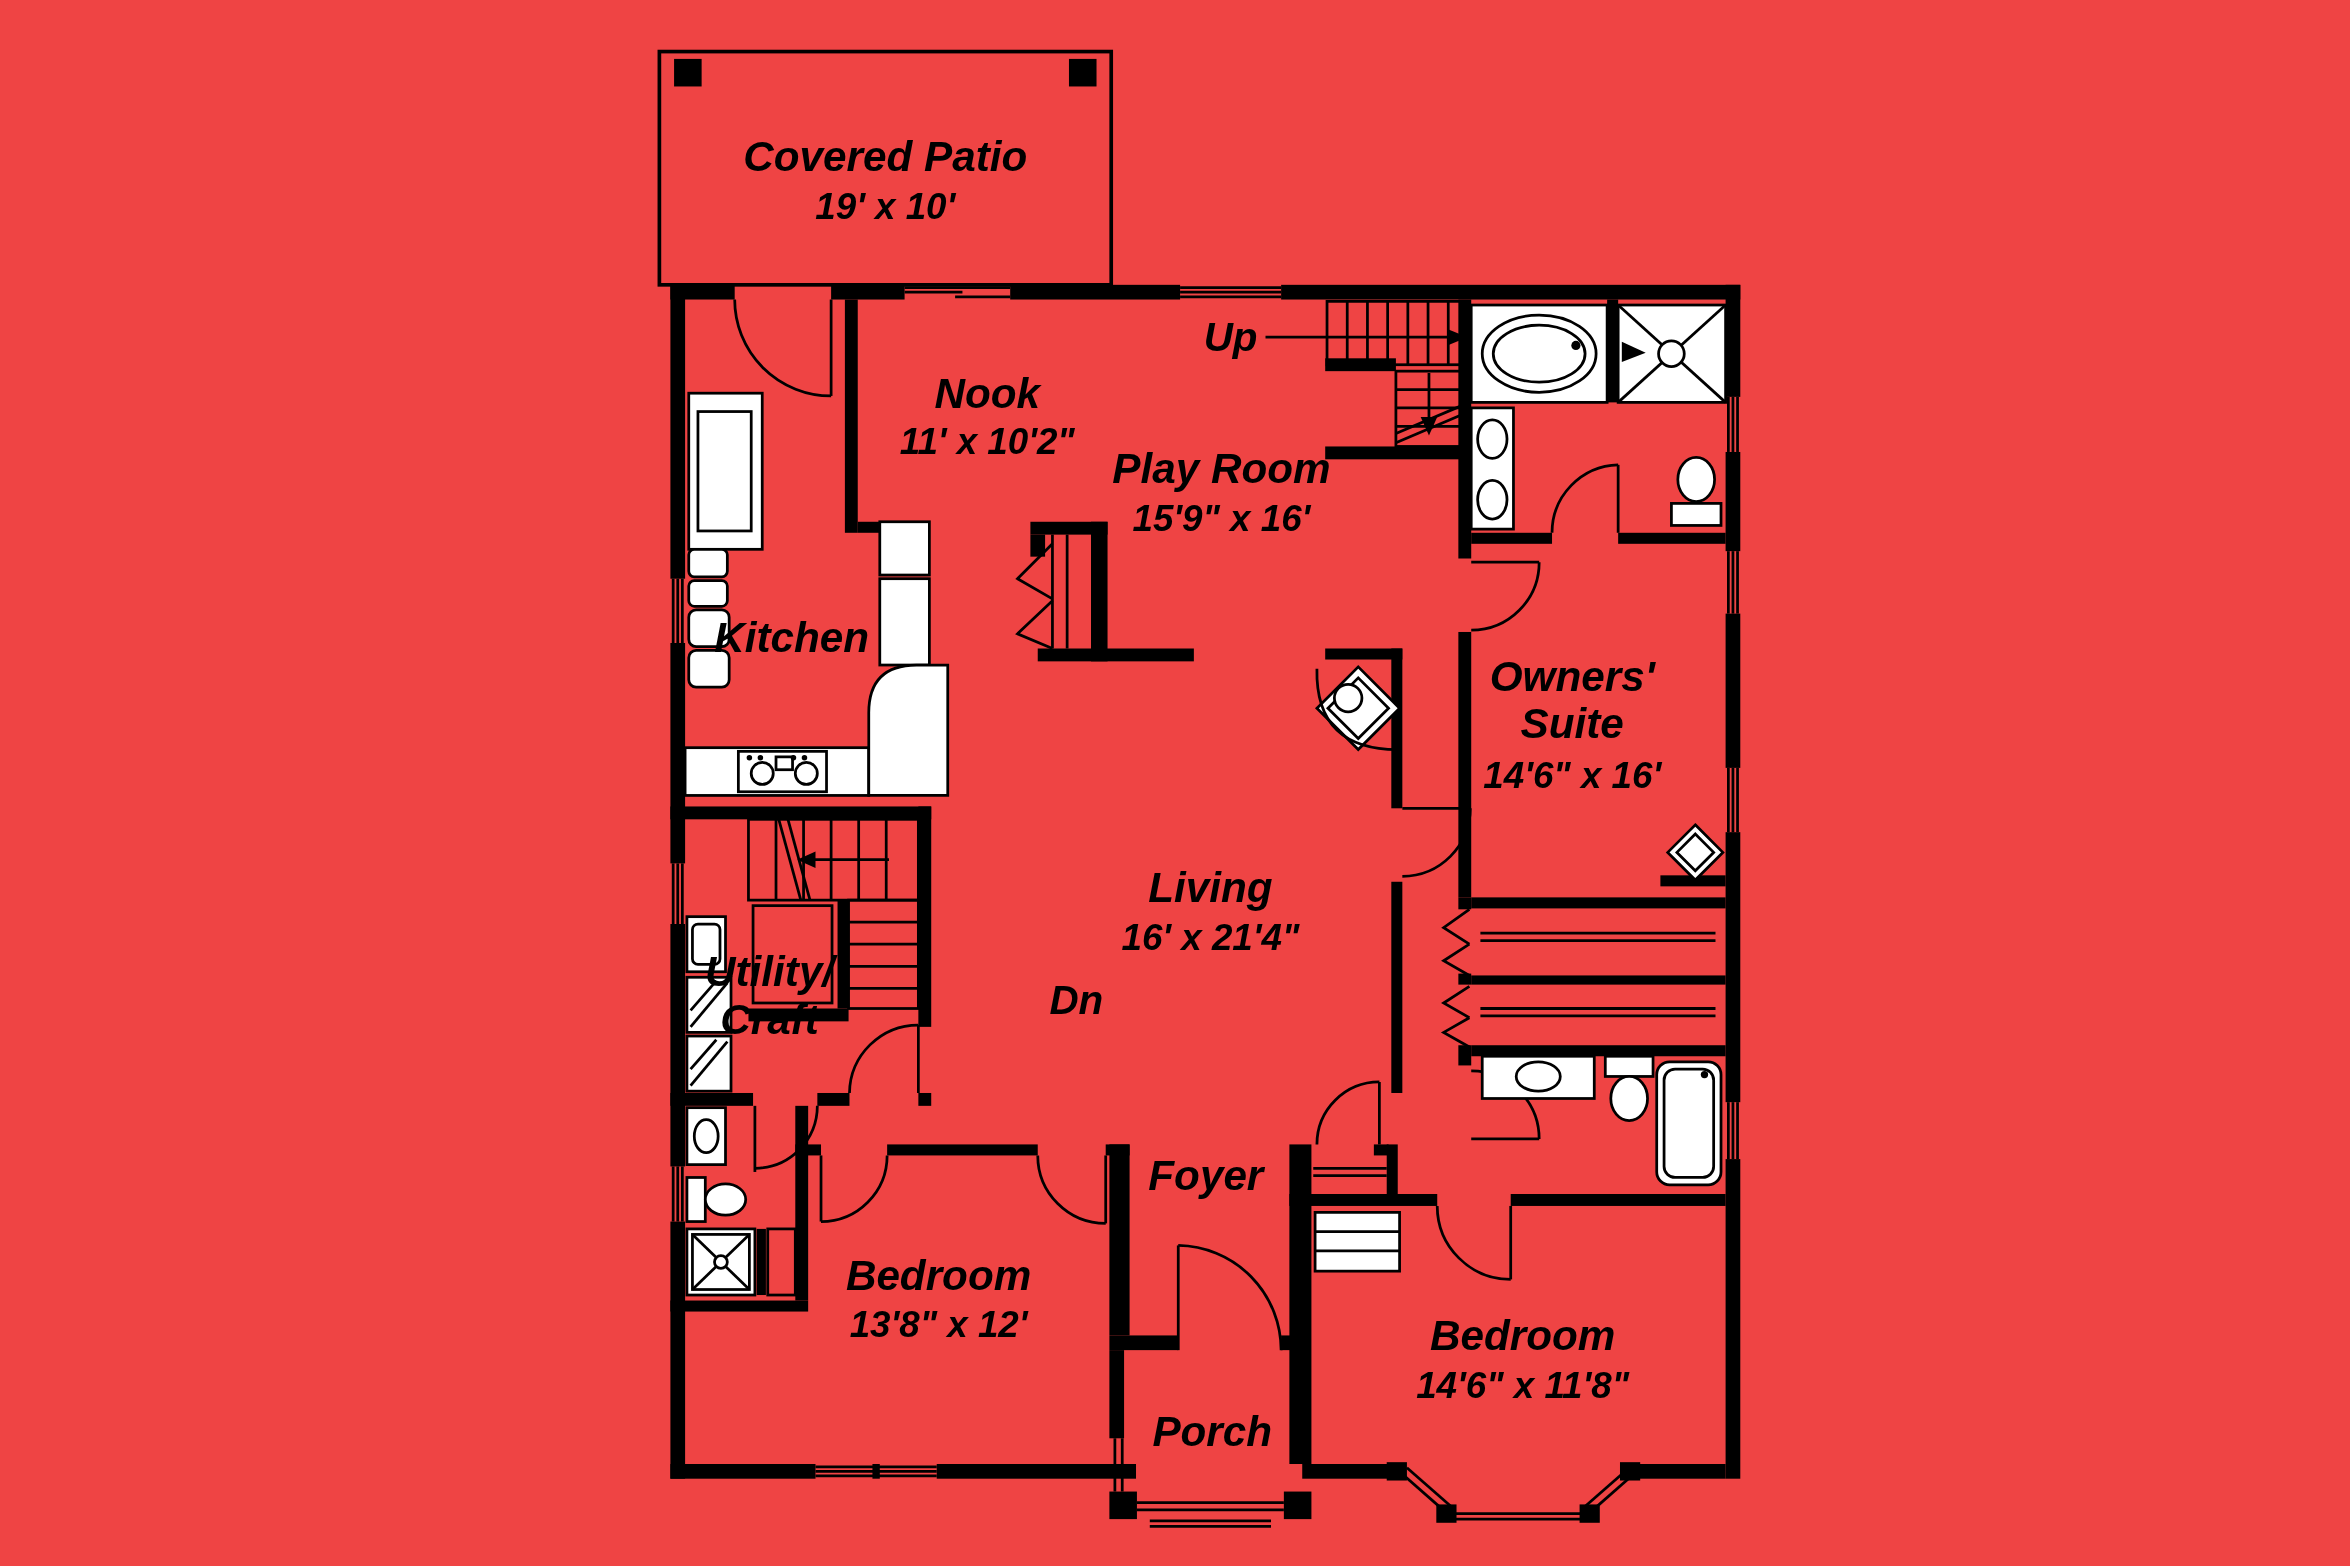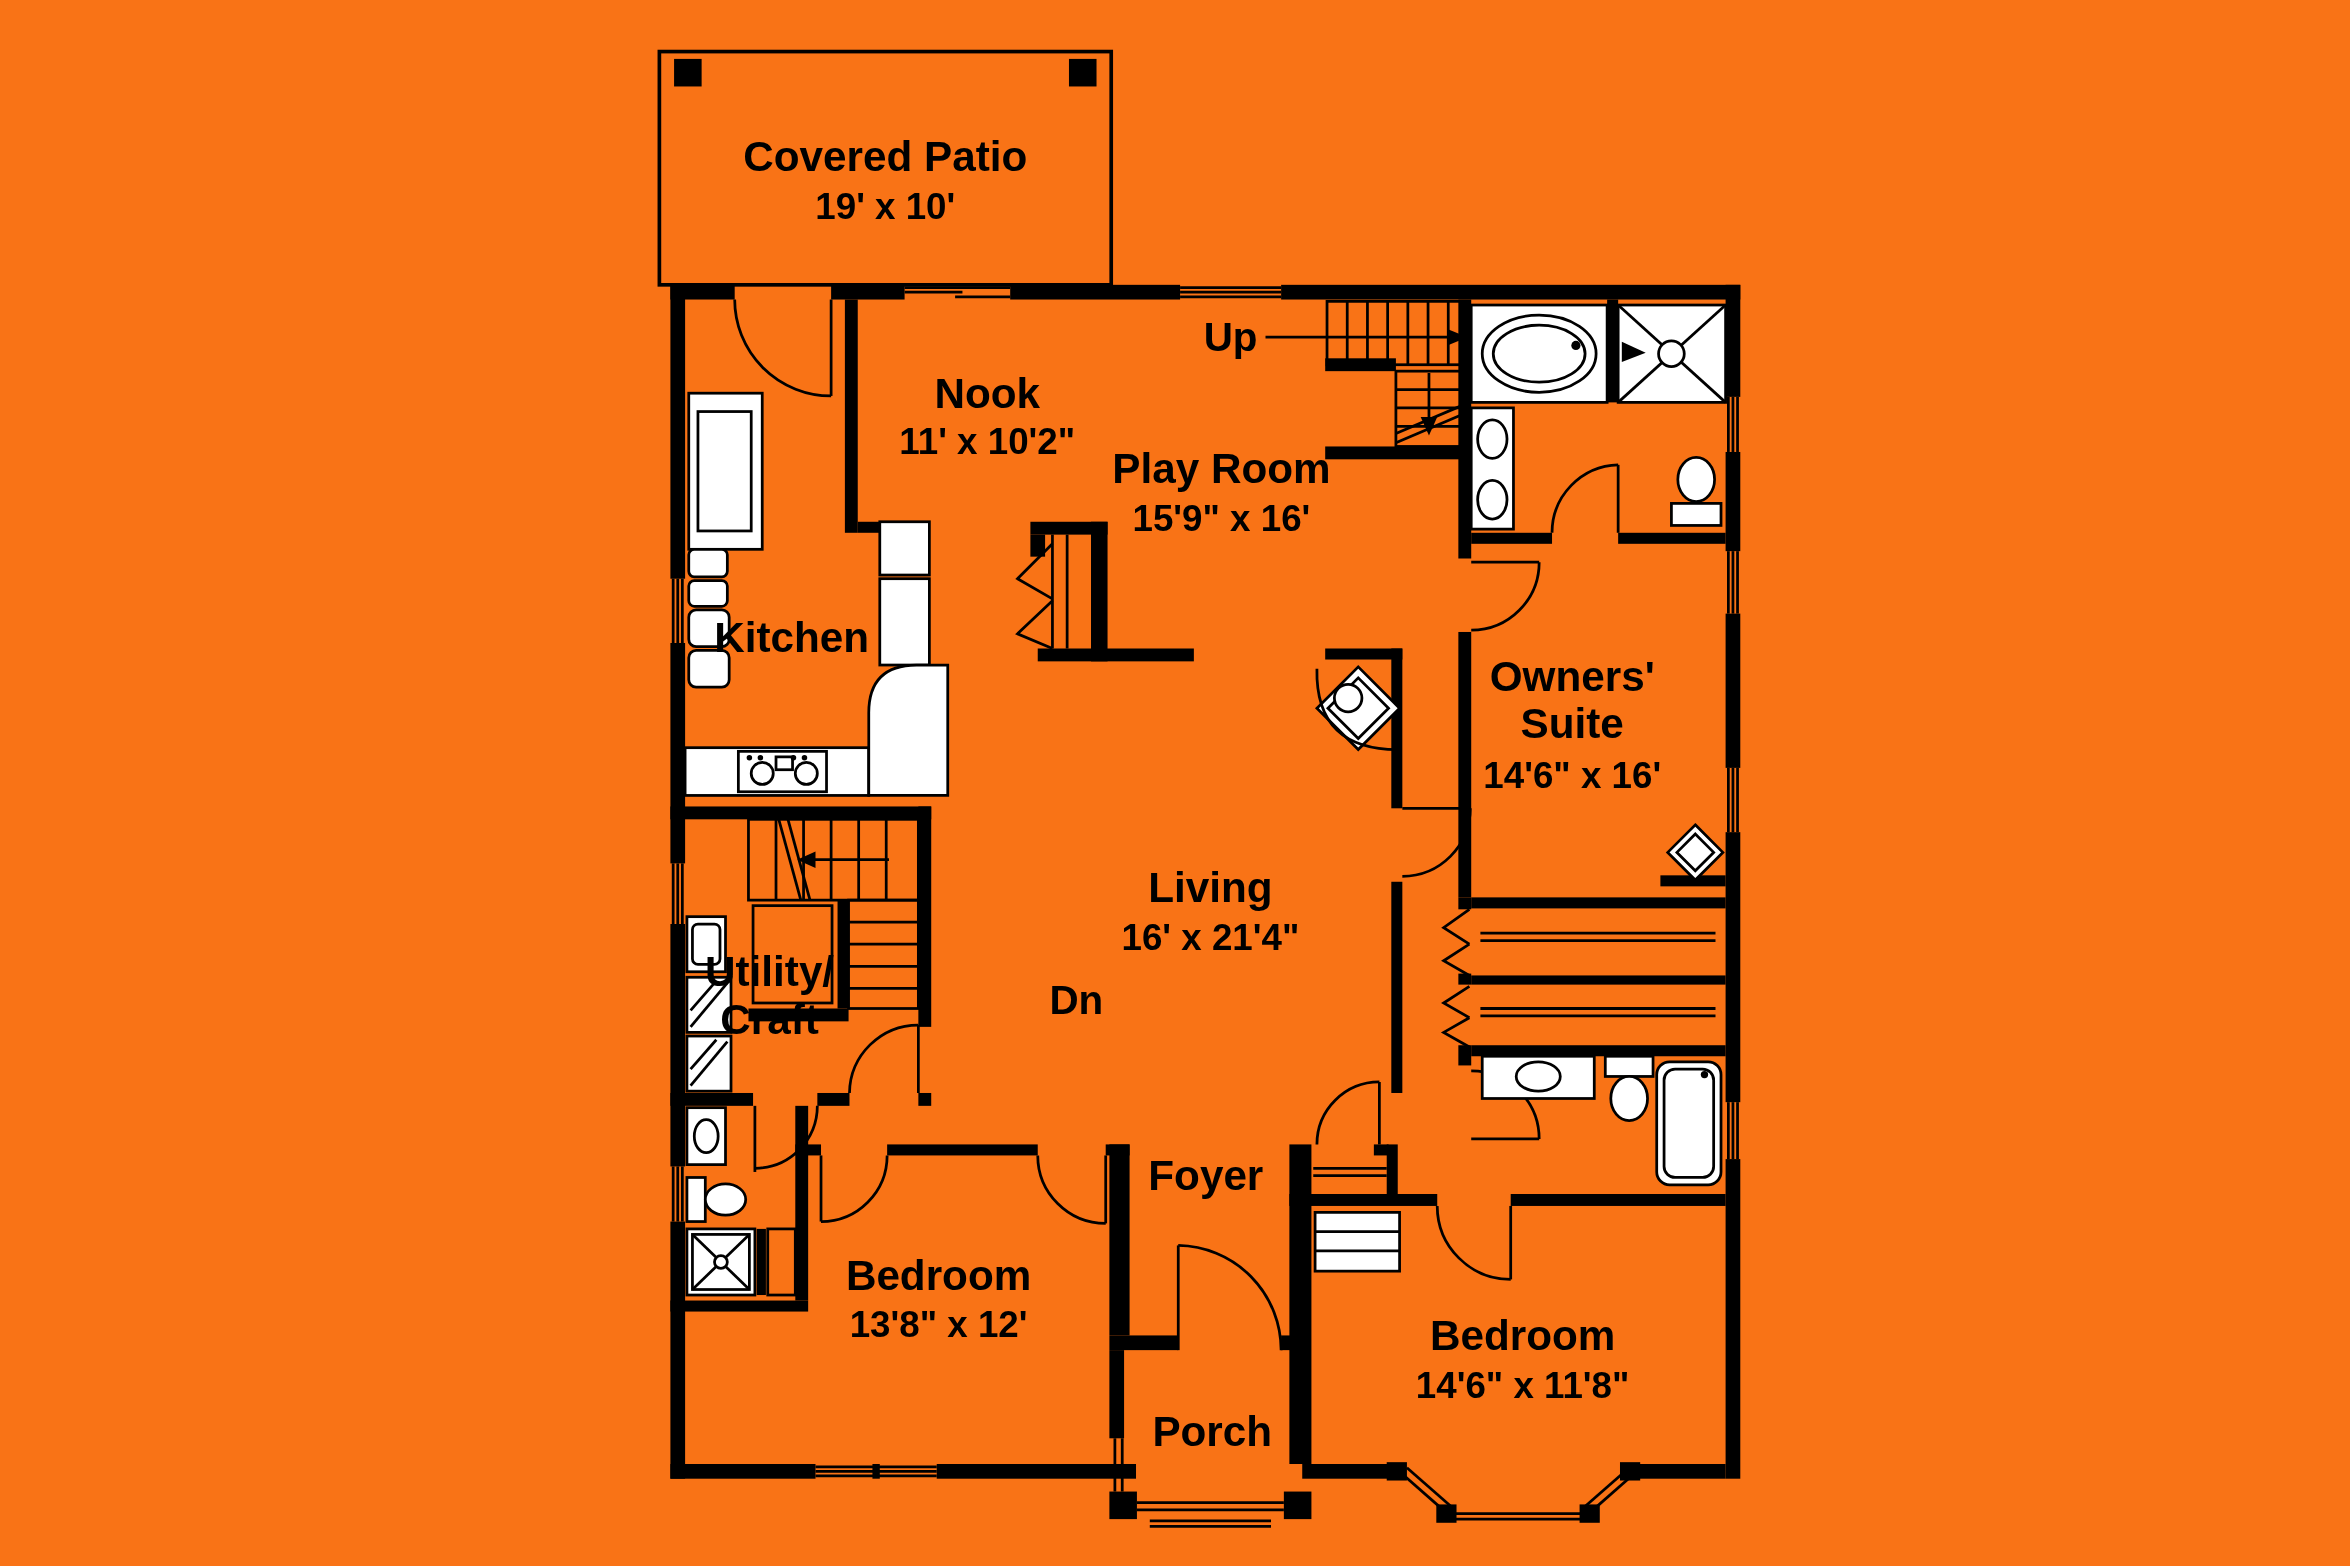--- a/index.html
+++ b/index.html
@@ -1,16 +1,16 @@
 <!DOCTYPE html>
 <html style="font-size:14.7px"><head>
 <meta charset="utf-8">
 <style>
   html,body{margin:0;padding:0;background:#ffffff;}
-  .page{position:relative;width:2351px;height:1567px;background:#f97316;overflow:hidden;}
+  .page{position:relative;width:2351px;height:1567px;background:#ef4444;overflow:hidden;font-style:italic;}
   svg{position:absolute;left:0;top:0;}
   .wall{fill:#000000;stroke:none;}
   .thin{fill:none;stroke:#000000;stroke-width:3;}
   .thin4{fill:none;stroke:#000000;stroke-width:4;}
   .fixt{fill:#ffffff;stroke:#000000;stroke-width:3;}
   .door{fill:none;stroke:#000000;stroke-width:3;}
   .win{fill:none;stroke:#000000;stroke-width:3;}
   .blk{fill:#000000;}
   text{font-family:"Liberation Sans","DejaVu Sans",sans-serif;font-weight:bold;fill:#000000;text-anchor:middle;}
   .t46{font-size:46px;}

